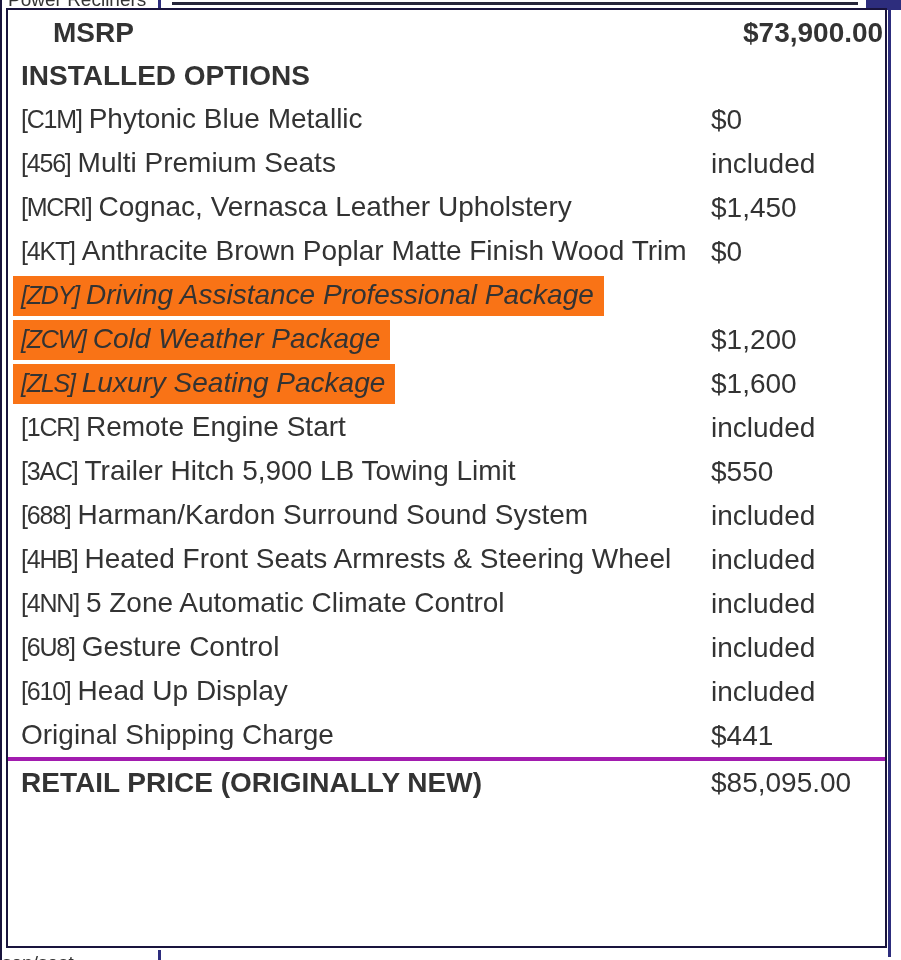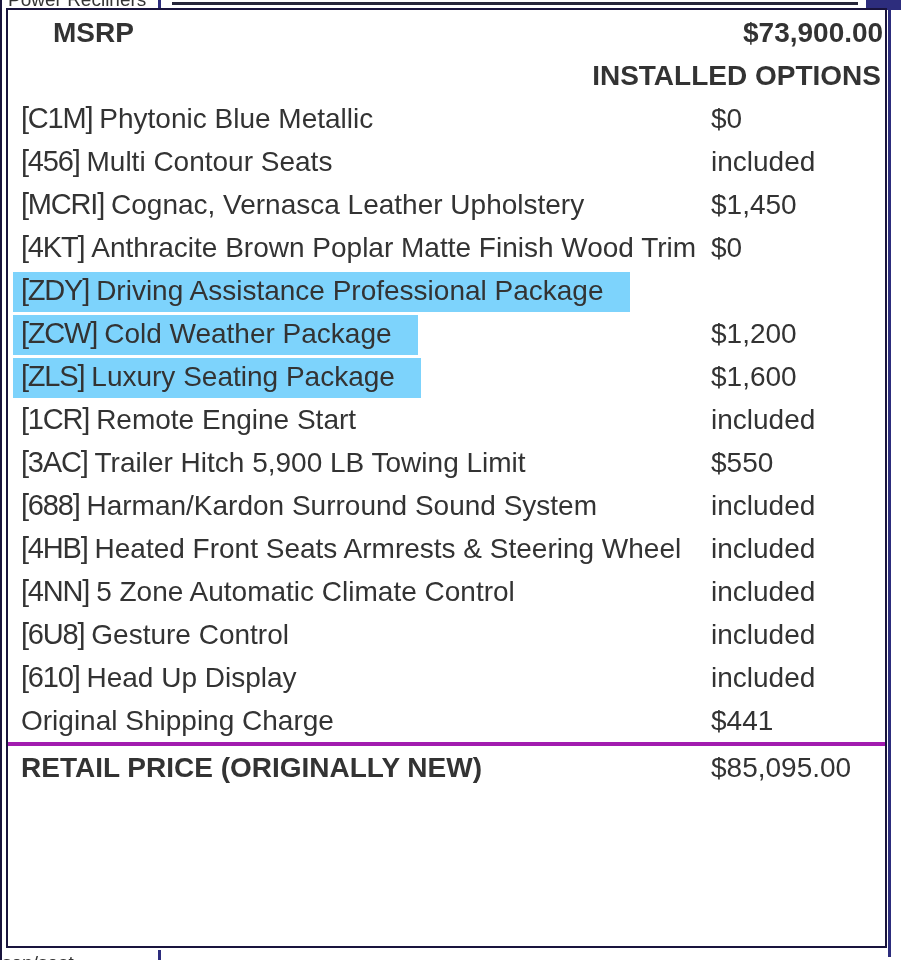--- a/index.html
+++ b/index.html
@@ -20,28 +20,28 @@
   .clip-bottom span { position:absolute; left:0; top:0; font-size:19px; color:#333; white-space:nowrap; }
 
   
   .sheet { position:absolute; left:6px; top:8px; width:881px; height:940px;
     background:#fff; border:2px solid #19143d; }
   .row { display:flex; align-items:center; min-height:43px; padding:0 8px 0 13px; }
   .row .label { flex:none; width:690px; font-size:28px; line-height:43px; }
   .row .price { flex:none; font-size:28px; line-height:43px; white-space:nowrap; }
   .row.msrp { min-height:44px;margin-left:32px; }
   .row.msrp .label, .row.msrp .price { font-weight:700; }
-  .row.section .label { font-weight:700; width:860px;text-align:right; }
+  .row.section .label { font-weight:700; width:860px; }
   .row.footer { border-top:4px solid #a21caf; min-height:37px; }
   .row.footer .label { font-weight:700; }
-  .code { font-size:29px; letter-spacing:-1.2px; margin-right:7px; }
+  .code { font-size:25px; letter-spacing:-1.2px; margin-right:7px; }
   .code:empty { margin-right:0; }
   .hl { display:inline; }
-  .hl.on { background:#7dd3fc; padding:3px 26px 6px 8px; margin-left:-8px;
-    -webkit-box-decoration-break:clone; box-decoration-break:clone; }
+  .hl.on { background:#f97316; padding:3px 10px 6px 8px; margin-left:-8px;
+    -webkit-box-decoration-break:clone; box-decoration-break:clone;font-style:italic; }
 </style>
 </head>
 <body>
 
 <div class="page">
 
   <div class="edge-left"></div>
   <div class="edge-right"></div>
   <div class="corner-block"></div>
   <div class="top-rule"></div>
@@ -69,21 +69,21 @@
       <span class="hl">
         <span class="code">[C1M]</span><span class="name">Phytonic Blue Metallic</span>
       </span>
     </div>
     <div class="price">$0</div>
   </div>
 
   <div class="row option">
     <div class="label">
       <span class="hl">
-        <span class="code">[456]</span><span class="name">Multi Contour Seats</span>
+        <span class="code">[456]</span><span class="name">Multi Premium Seats</span>
       </span>
     </div>
     <div class="price">included</div>
   </div>
 
   <div class="row option">
     <div class="label">
       <span class="hl">
         <span class="code">[MCRI]</span><span class="name">Cognac, Vernasca Leather Upholstery</span>
       </span>

